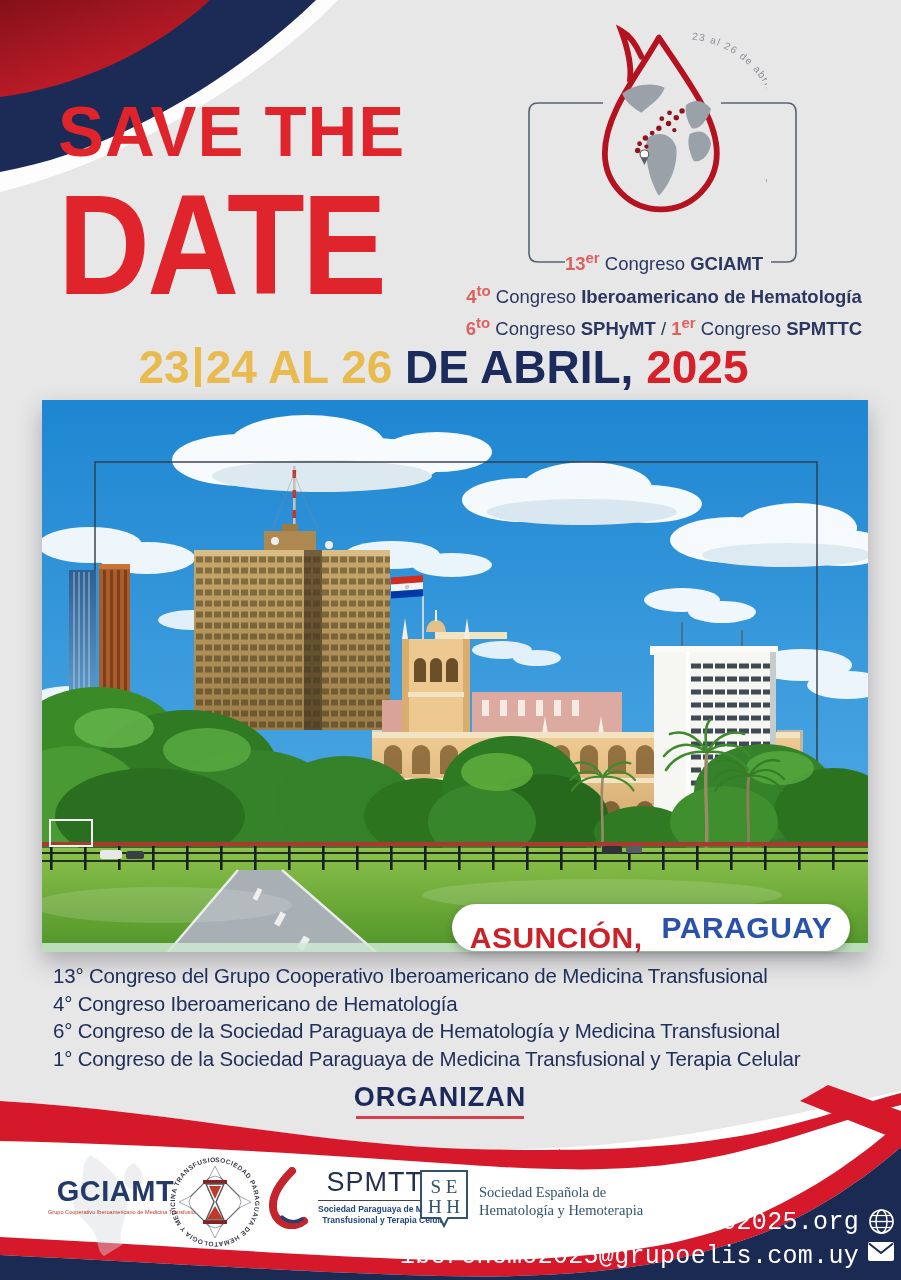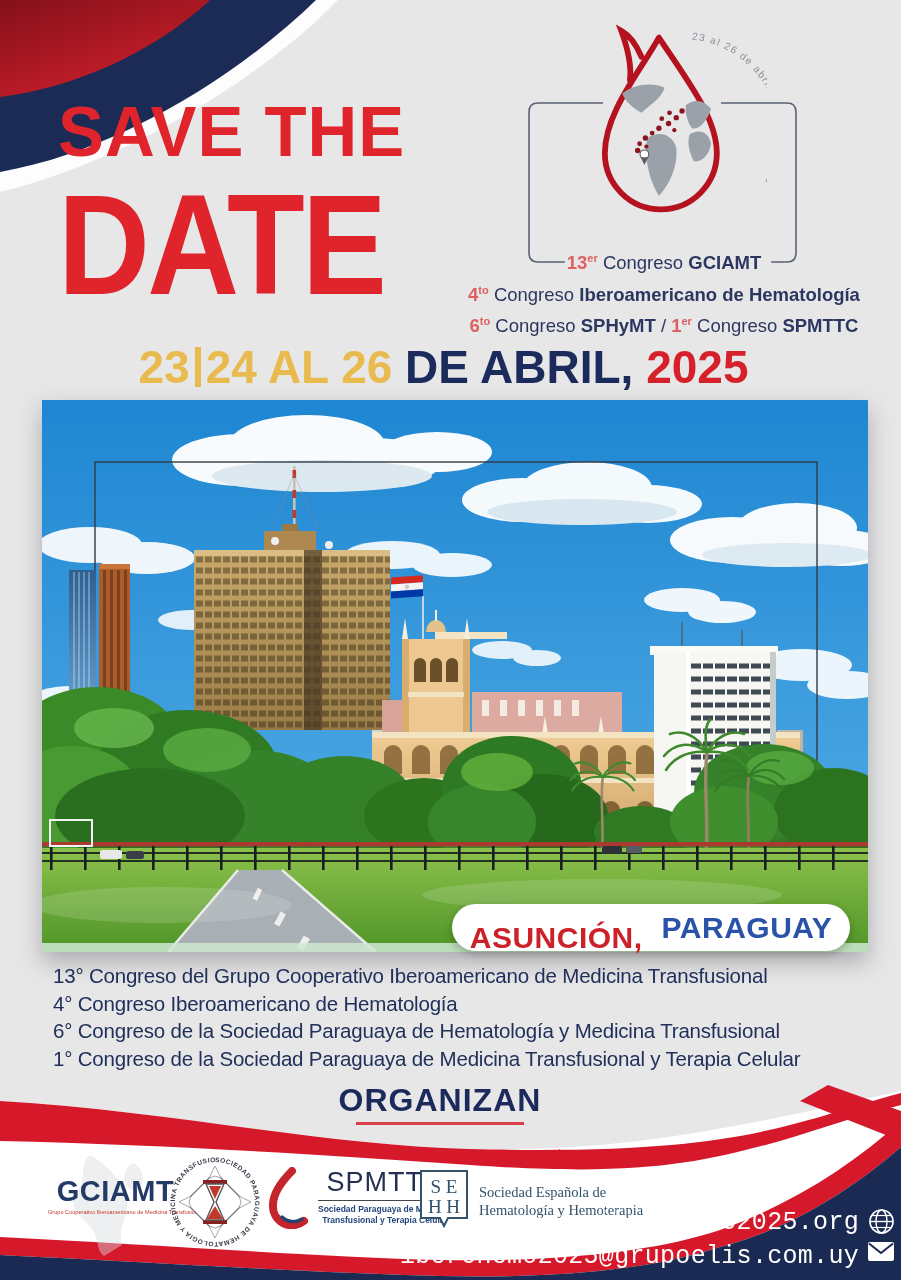--- a/index.html
+++ b/index.html
@@ -11,21 +11,21 @@
   
   .std{left:58px;top:96px;color:#e0242b;font-weight:bold;line-height:1;z-index:2;}
   .std .l1{font-size:71px;letter-spacing:1px;transform:scaleX(.97);transform-origin:left;}
   .std .l2{font-size:143px;letter-spacing:-3px;transform:scaleX(.89);transform-origin:left;margin-top:6px;}
 
   
   .chead{left:428px;top:245px;width:472px;text-align:center;color:#2b3760;
          font-size:18.5px;line-height:26.5px;z-index:2;}
   .chead b{font-weight:bold;}
   .chead .red{color:#dd6160;font-weight:bold;}
-  .chead sup{font-size:11px;}
+  .chead sup{font-size:15px;}
 
   
   .dateline{left:0;top:340px;width:887px;text-align:center;font-weight:bold;font-size:46px;
             letter-spacing:0px;z-index:2;white-space:pre;}
   .dateline .gold{color:#e9ba4e;}
   .dateline .navy{color:#1a2b5c;}
   .dateline .red{color:#d6202a;}
   .dateline .bar{display:inline-block;width:6px;height:40px;background:#e9ba4e;margin:0 5px;vertical-align:-4px;}
 
   
@@ -36,21 +36,21 @@
          font-weight:bold;font-size:30px;letter-spacing:.5px;box-shadow:0 3px 8px rgba(0,0,0,.25);}
   .badge .city{color:#cc2129;margin-top:20px;}
   .badge .country{color:#2a52a8;margin-left:19px;}
 
   
   .clist{left:53px;top:962px;width:830px;color:#20305a;font-size:20.5px;line-height:27.5px;
          letter-spacing:-.2px;z-index:2;}
 
   
   .organizan{left:0;top:1082px;width:880px;text-align:center;z-index:4;}
-  .organizan .t{color:#1b2a5a;font-weight:bold;font-size:32px;letter-spacing:1px;}
+  .organizan .t{color:#1b2a5a;font-weight:bold;font-size:27px;letter-spacing:1px;}
   .organizan .u{width:168px;height:3px;background:#d8414b;margin:3px auto 0;}
 
   
   .logos{left:0;top:1150px;width:680px;height:110px;z-index:4;}
   .logo-gciamt{position:absolute;left:48px;top:25px;width:135px;text-align:center;}
   .logo-gciamt .map{position:absolute;left:-10px;top:-22px;opacity:.55;}
   .logo-gciamt .nm{position:relative;color:#243a66;font-weight:bold;font-size:29px;letter-spacing:.5px;}
   .logo-gciamt .tg{position:relative;color:#c0392b;font-size:5.6px;white-space:nowrap;margin-top:1px;}
   .logo-seal{position:absolute;left:163px;top:0px;}
   .logo-spmttc{position:absolute;left:268px;top:17px;display:flex;align-items:flex-start;}

